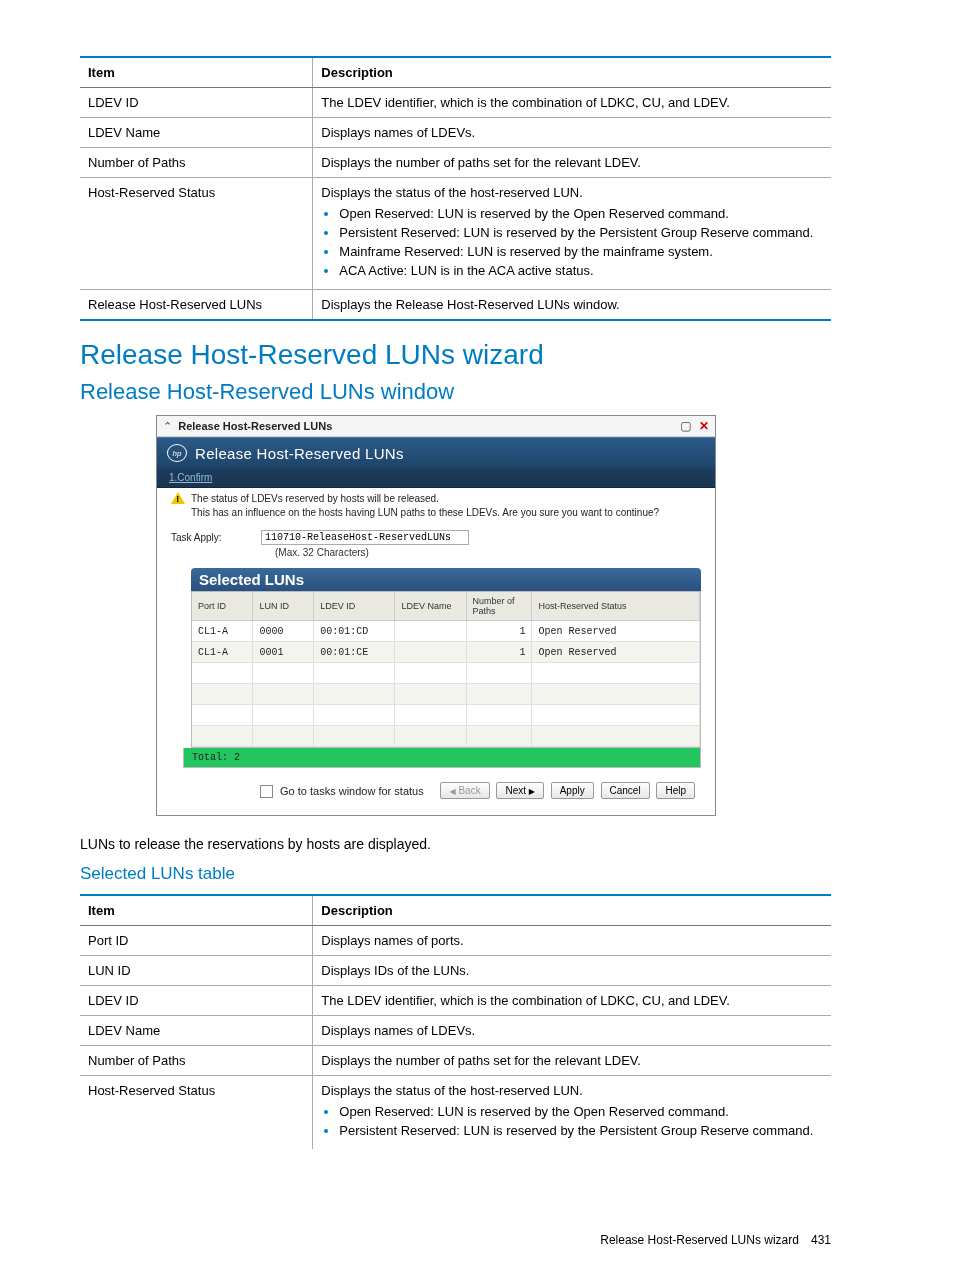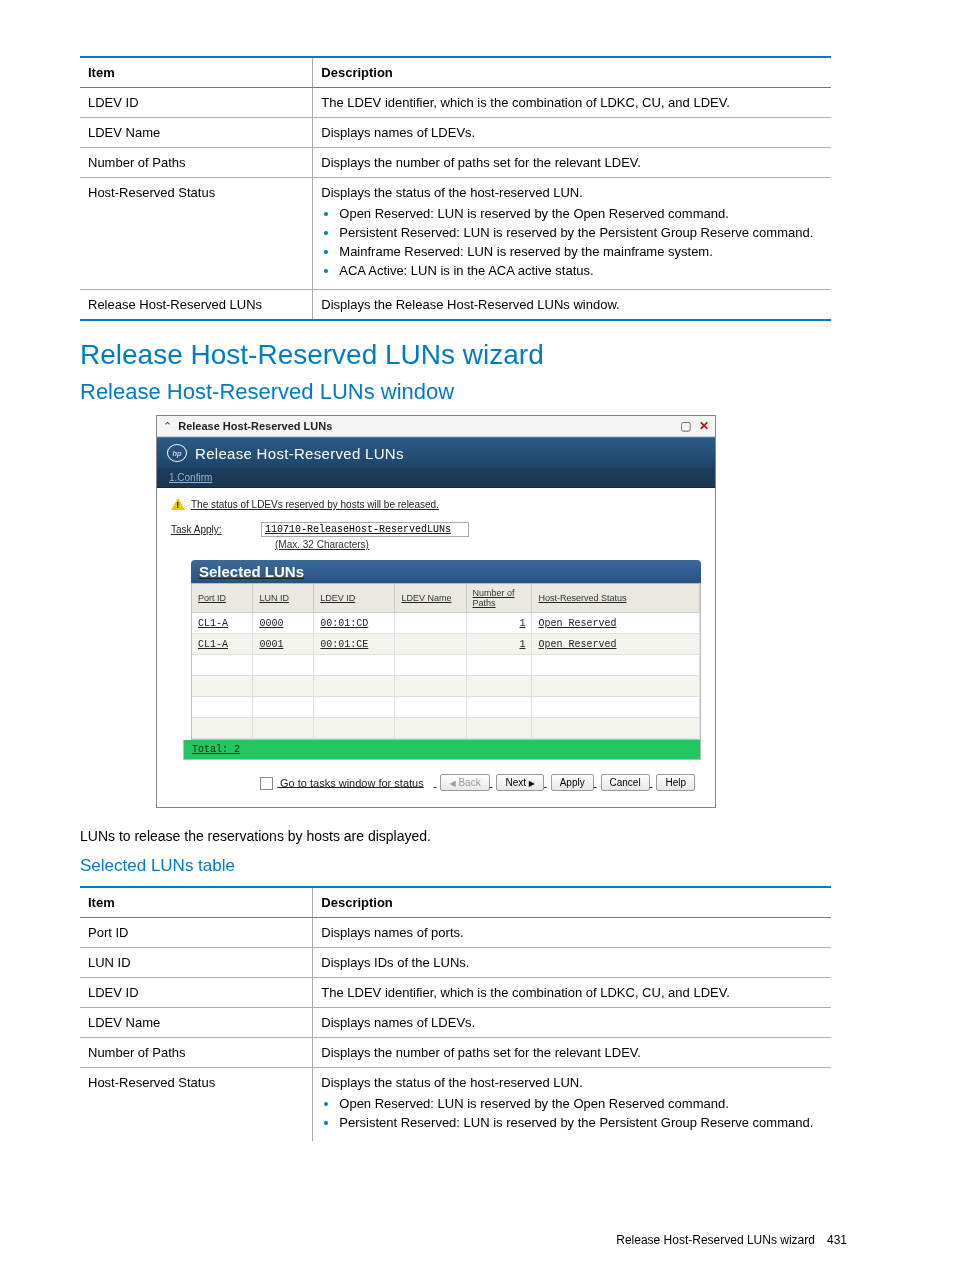--- a/index.html
+++ b/index.html
@@ -54,21 +54,21 @@
   .wizard-titlebar .chev { font-size: 11px; color: #444; margin-right: 6px; }
   .wizard-titlebar .ttl { font-weight: bold; font-size: 11px; flex: 1; }
   .wizard-titlebar .win-controls { font-size: 12px; color: #444; }
   .wizard-titlebar .win-controls .close-x { color: #c00; font-weight: bold; margin-left: 4px; }
   .wizard-header { background: linear-gradient(#2a5a88,#1e4468); color: #fff; padding: 6px 10px; display: flex; align-items: center; border-top: 1px solid #4a7aa8;}
   .wizard-header .hp-logo { width: 18px; height: 16px; border-radius: 50%; border: 1.5px solid #fff; display: inline-flex; align-items: center; justify-content: center; font-size: 8px; margin-right: 8px; }
   .wizard-header .hp-logo::before{content:"hp"; font-style:italic;}
   .wizard-header .hdr-text { font-size: 15px; font-weight: normal; letter-spacing: 0.3px; }
   .wizard-steps { background: linear-gradient(#1c3d5c,#1a3550); color: #8fb8de; font-size: 10px; padding: 4px 12px; border-bottom: 1px solid #122638;}
   .wizard-steps .step { text-decoration: underline; }
-  .wizard-body { padding: 10px 14px 8px 14px; text-decoration: underline; }
+  .wizard-body { padding: 4px 14px 8px 14px; }
   .warn-row { display: flex; align-items: flex-start; margin-bottom: 10px; }
   .warn-icon { width:14px; height:14px; display:inline-block; position:relative; margin-right:6px; flex-shrink:0;}
   .warn-icon::before{content:""; position:absolute; top:0; left:0; width:0; height:0; border-left:7px solid transparent; border-right:7px solid transparent; border-bottom:12px solid #f5c400;}
   .warn-icon::after{content:"!"; position:absolute; top:2px; left:5.3px; font-size:9px; font-weight:bold; color:#000;}
   .warn-text { font-size: 10px; line-height: 1.4; }
   .task-row { display:flex; align-items:center; margin-bottom: 2px; }
   .task-row .lbl { width: 90px; font-size:10px;}
   .task-row input { width: 200px; font-size:10px; padding:1px 3px; border:1px solid #aaa; font-family: "Courier New", monospace;}
   .task-note { margin-left: 104px; font-size:10px; color:#333; margin-bottom:10px;}
   .sel-title { background: linear-gradient(#3a6a9a,#2a5080); color:#fff; padding:3px 8px; font-weight:bold; font-size:15px; margin-left:20px; border-top-left-radius:4px; border-top-right-radius:4px;}
@@ -80,21 +80,21 @@
   .luns-footer { background:#22c55e; padding:4px 8px; font-family:"Courier New",monospace; font-size:10px; margin-left:12px; border-left:1px solid #bbb; border-right:1px solid #bbb; border-bottom:1px solid #bbb;}
   .btn-row { text-align:right; padding: 14px 6px 8px 6px; }
   .btn-row .chk { display:inline-block; width:11px; height:11px; border:1px solid #888; background:#fff; vertical-align:middle; margin-right:4px;}
   .btn-row .chk-lbl { font-size:11px; margin-right:10px; vertical-align:middle;}
   .btn-row button { font-size:10px; padding:2px 8px; margin-left:4px; border:1px solid #999; background:linear-gradient(#fff,#e6e6e6); border-radius:2px; cursor:pointer;}
   .btn-row button:disabled { color:#999; }
   .btn-row button .tri { font-size:8px; }
 
   p.body-text { font-size:14px; margin:8px 0 12px 0; }
 
-  .footer { position:absolute; bottom:24px; right:40px; font-size:12px; }
+  .footer { position:absolute; bottom:24px; right:56px; font-size:12px; }
   .footer .lbl { margin-right:12px; }
 </style>
 </head>
 <body>
 
 <div class="page">
 
   <table class="desc-table">
     <thead>
       <tr>
@@ -148,20 +148,21 @@
       <span class="hdr-text">Release Host-Reserved LUNs</span>
     </div>
     <div class="wizard-steps">
       <span class="step">1.Confirm</span>
     </div>
     <div class="wizard-body">
       <div class="warn-row">
         <span class="warn-icon"></span>
         <div class="warn-text">
           <span>The status of LDEVs reserved by hosts will be released.</span><br>
+          <span>This has an influence on the hosts having LUN paths to these LDEVs. Are you sure you want to continue?</span>
         </div>
       </div>
       <div class="task-row">
         <span class="lbl">Task Apply:</span>
         <input type="text" value="110710-ReleaseHost-ReservedLUNs" style="">
       </div>
       <div class="task-note">(Max. 32 Characters)</div>
 
       <div class="sel-title">Selected LUNs</div>
       <div class="luns-table-wrap">

